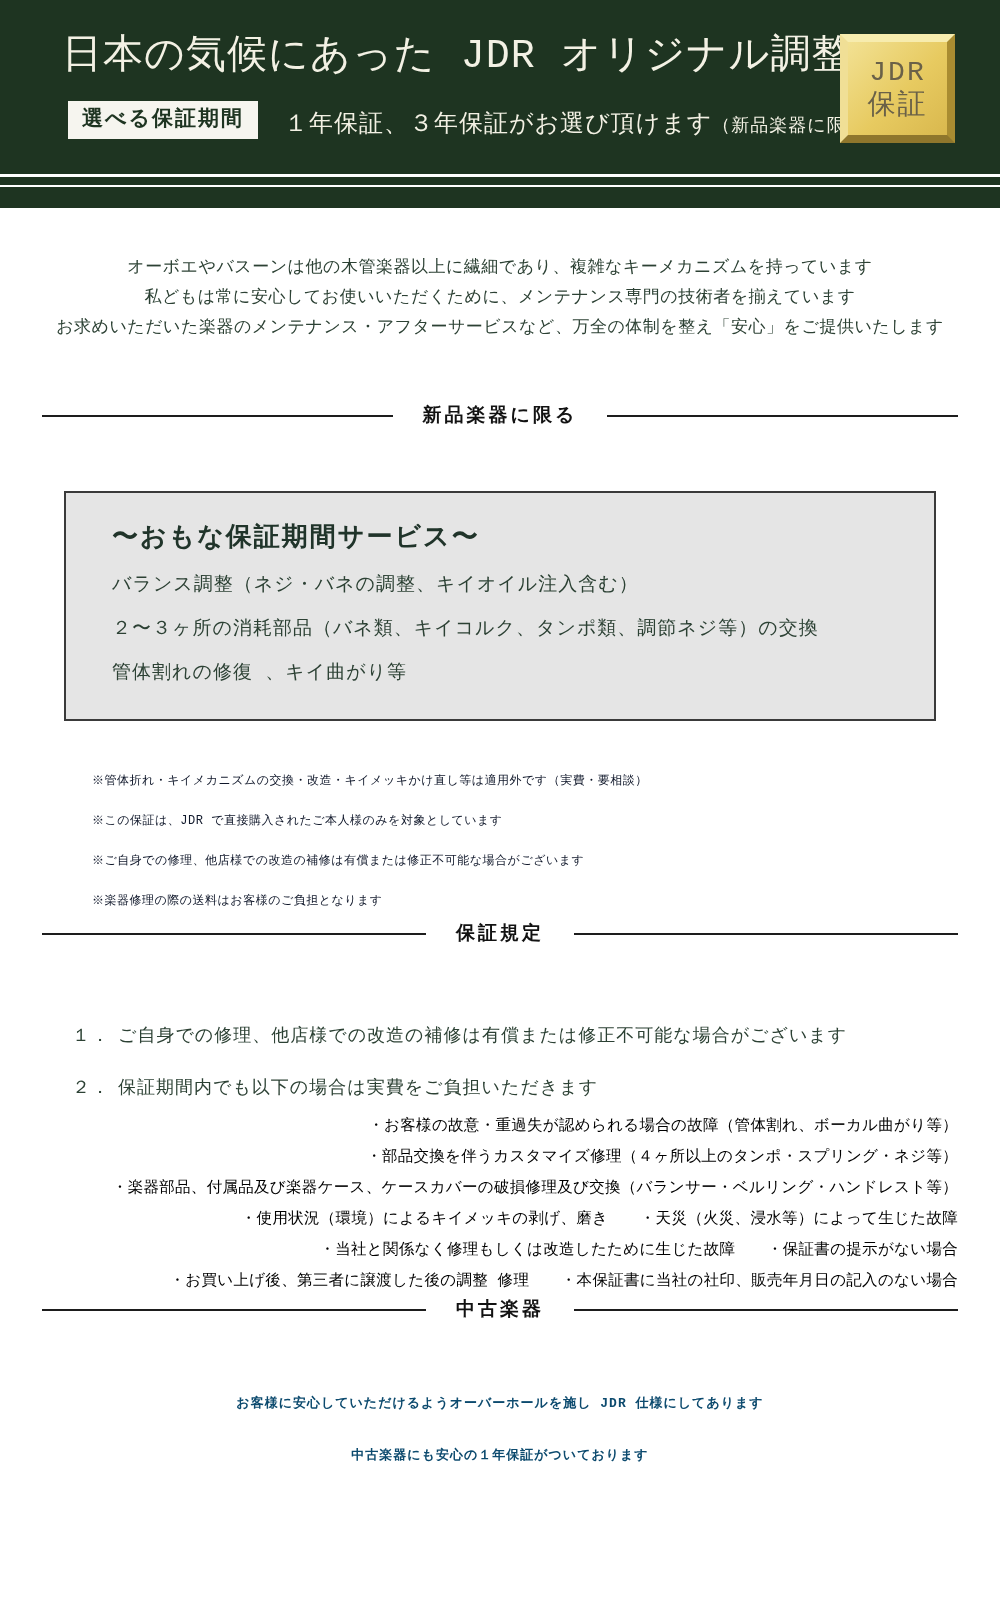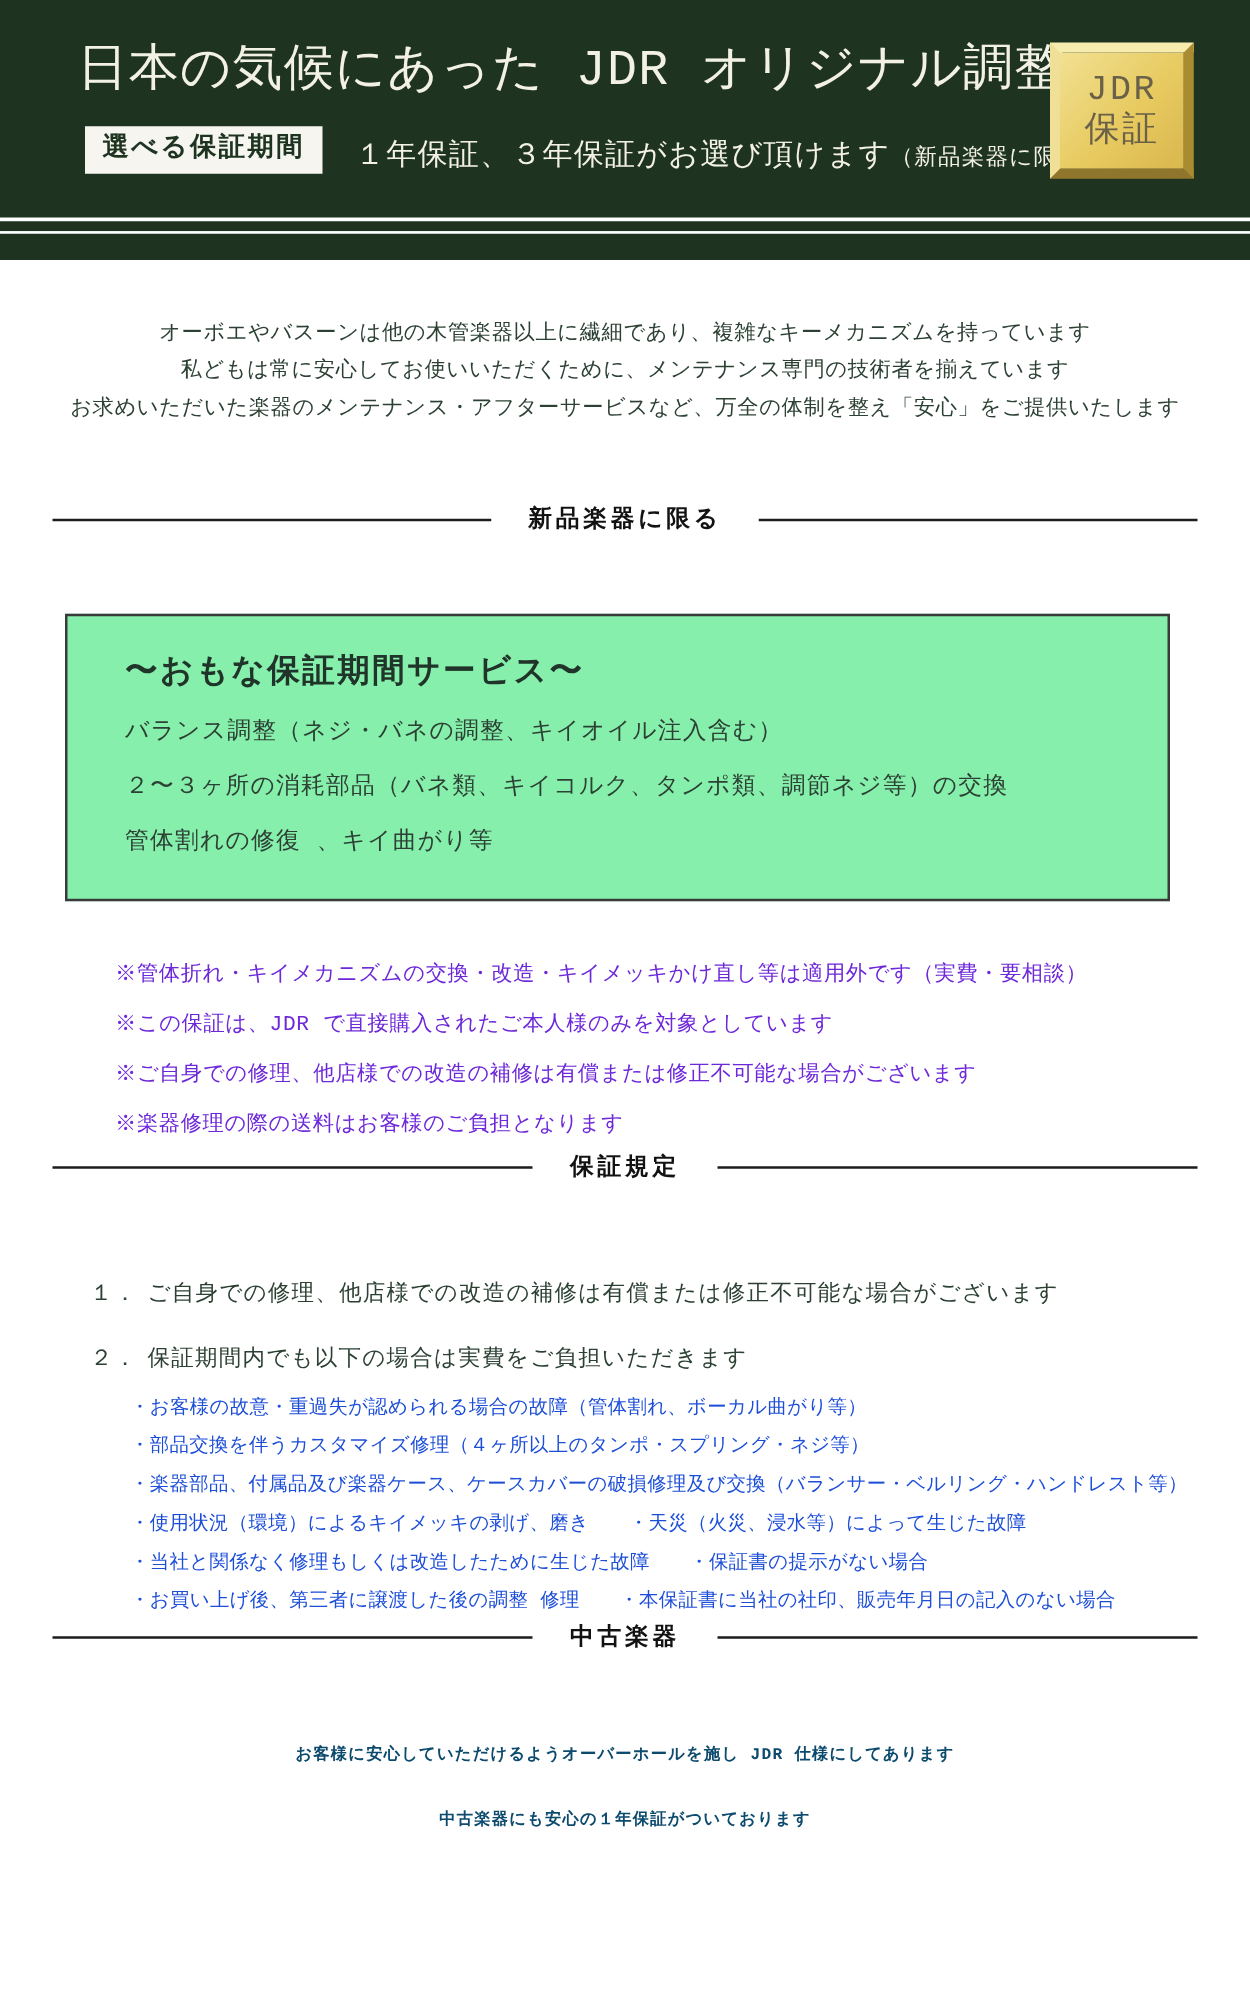--- a/index.html
+++ b/index.html
@@ -46,40 +46,40 @@
   .section-head .rule{flex:1;border-top:2px solid #1d1d1d;height:0;}
   .section-head .label{
     margin:0 30px;font-size:19px;font-weight:bold;color:#121212;
     letter-spacing:3px;line-height:26px;white-space:nowrap;
   }
   .head-1{margin-top:60px;}
   .head-2{}
   .head-3{}
 
   .service-box{
-    margin:62px 22px 0 10px;border:2px solid #3a3a3a;
-    padding:28px 46px 32px 46px;background:#86efac;
+    margin:62px 22px 0 22px;border:2px solid #3a3a3a;
+    padding:28px 46px 32px 46px;background:#e5e5e5;
   }
   .service-box .box-title{
     margin:0;font-size:26px;font-weight:bold;color:#20342a;
     letter-spacing:2px;line-height:34px;
   }
   .service-box .box-item{
     margin:16px 0 0 0;font-size:19px;line-height:28px;color:#2c4134;letter-spacing:1px;
   }
 
   .notes{margin:40px 0 0 50px;padding:0;list-style:none;}
-  .notes li{font-size:17px;line-height:40px;color:#6d28d9;letter-spacing:0.5px;white-space:nowrap;}
+  .notes li{font-size:12px;line-height:40px;color:#0f172a;letter-spacing:0.5px;white-space:nowrap;}
 
   .rule-item{margin:0 0 0 30px;font-size:18px;line-height:30px;color:#2c4134;letter-spacing:1px;}
   .rule-item-1{margin-top:74px;}
   .rule-item-2{margin-top:22px;}
   .rule-num{margin-right:8px;}
   .sub-notes{margin:8px 0 0 62px;padding:0;list-style:none;}
-  .sub-notes li{font-size:15.5px;line-height:31px;color:#1d4ed8;letter-spacing:0.3px;white-space:nowrap;}
+  .sub-notes li{font-size:15.5px;line-height:31px;color:#000000;letter-spacing:0.3px;white-space:nowrap;text-align:right;}
 
   .final{margin-top:64px;text-align:center;}
   .final p{margin:0;font-size:13px;font-weight:bold;line-height:34px;color:#0c4a6e;letter-spacing:1px;}
   .final p + p{margin-top:18px;}
 </style>
 </head>
 <body>
 
 <div class="page">
 

